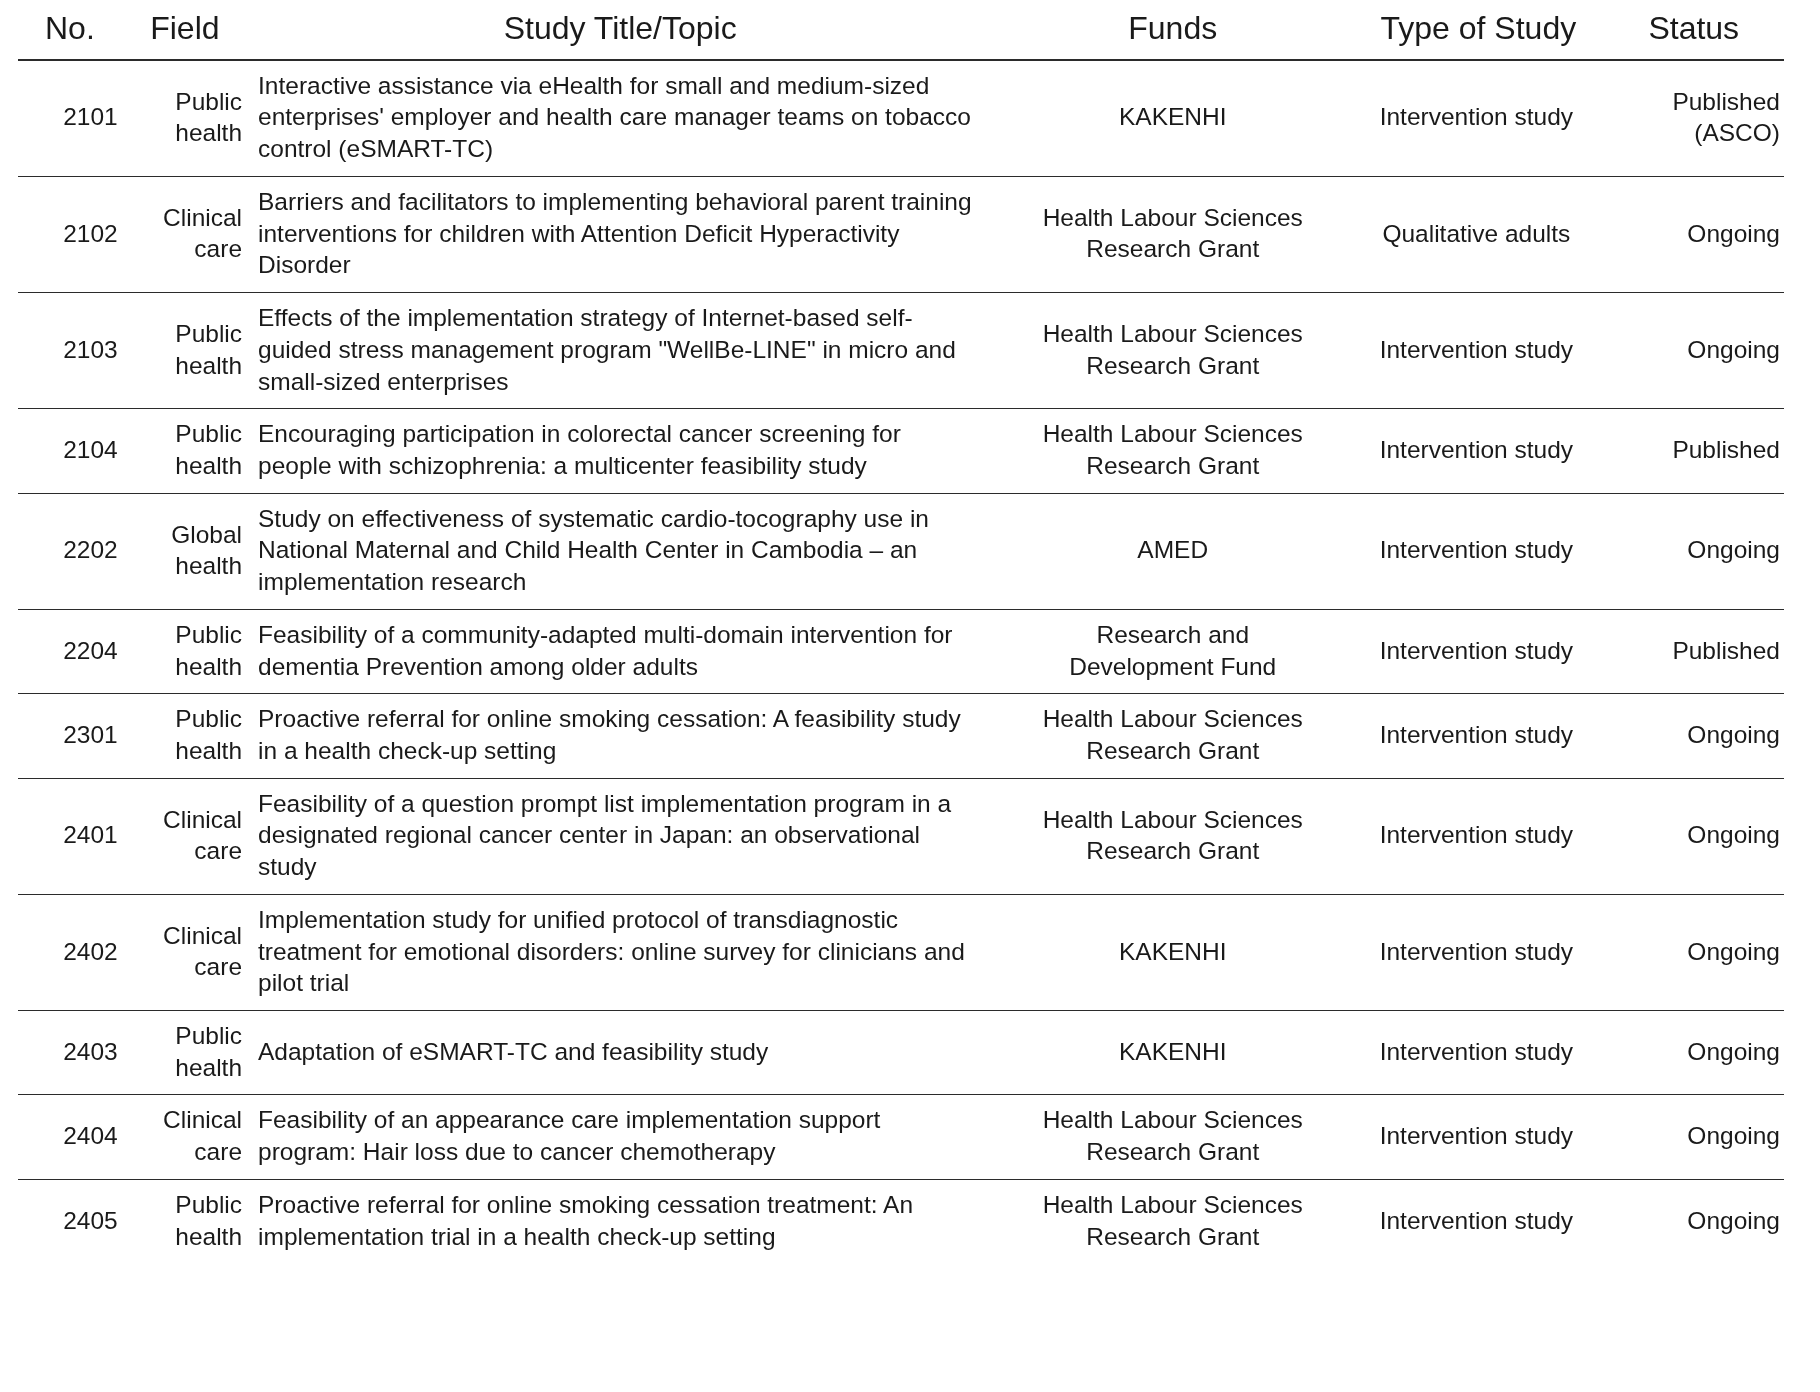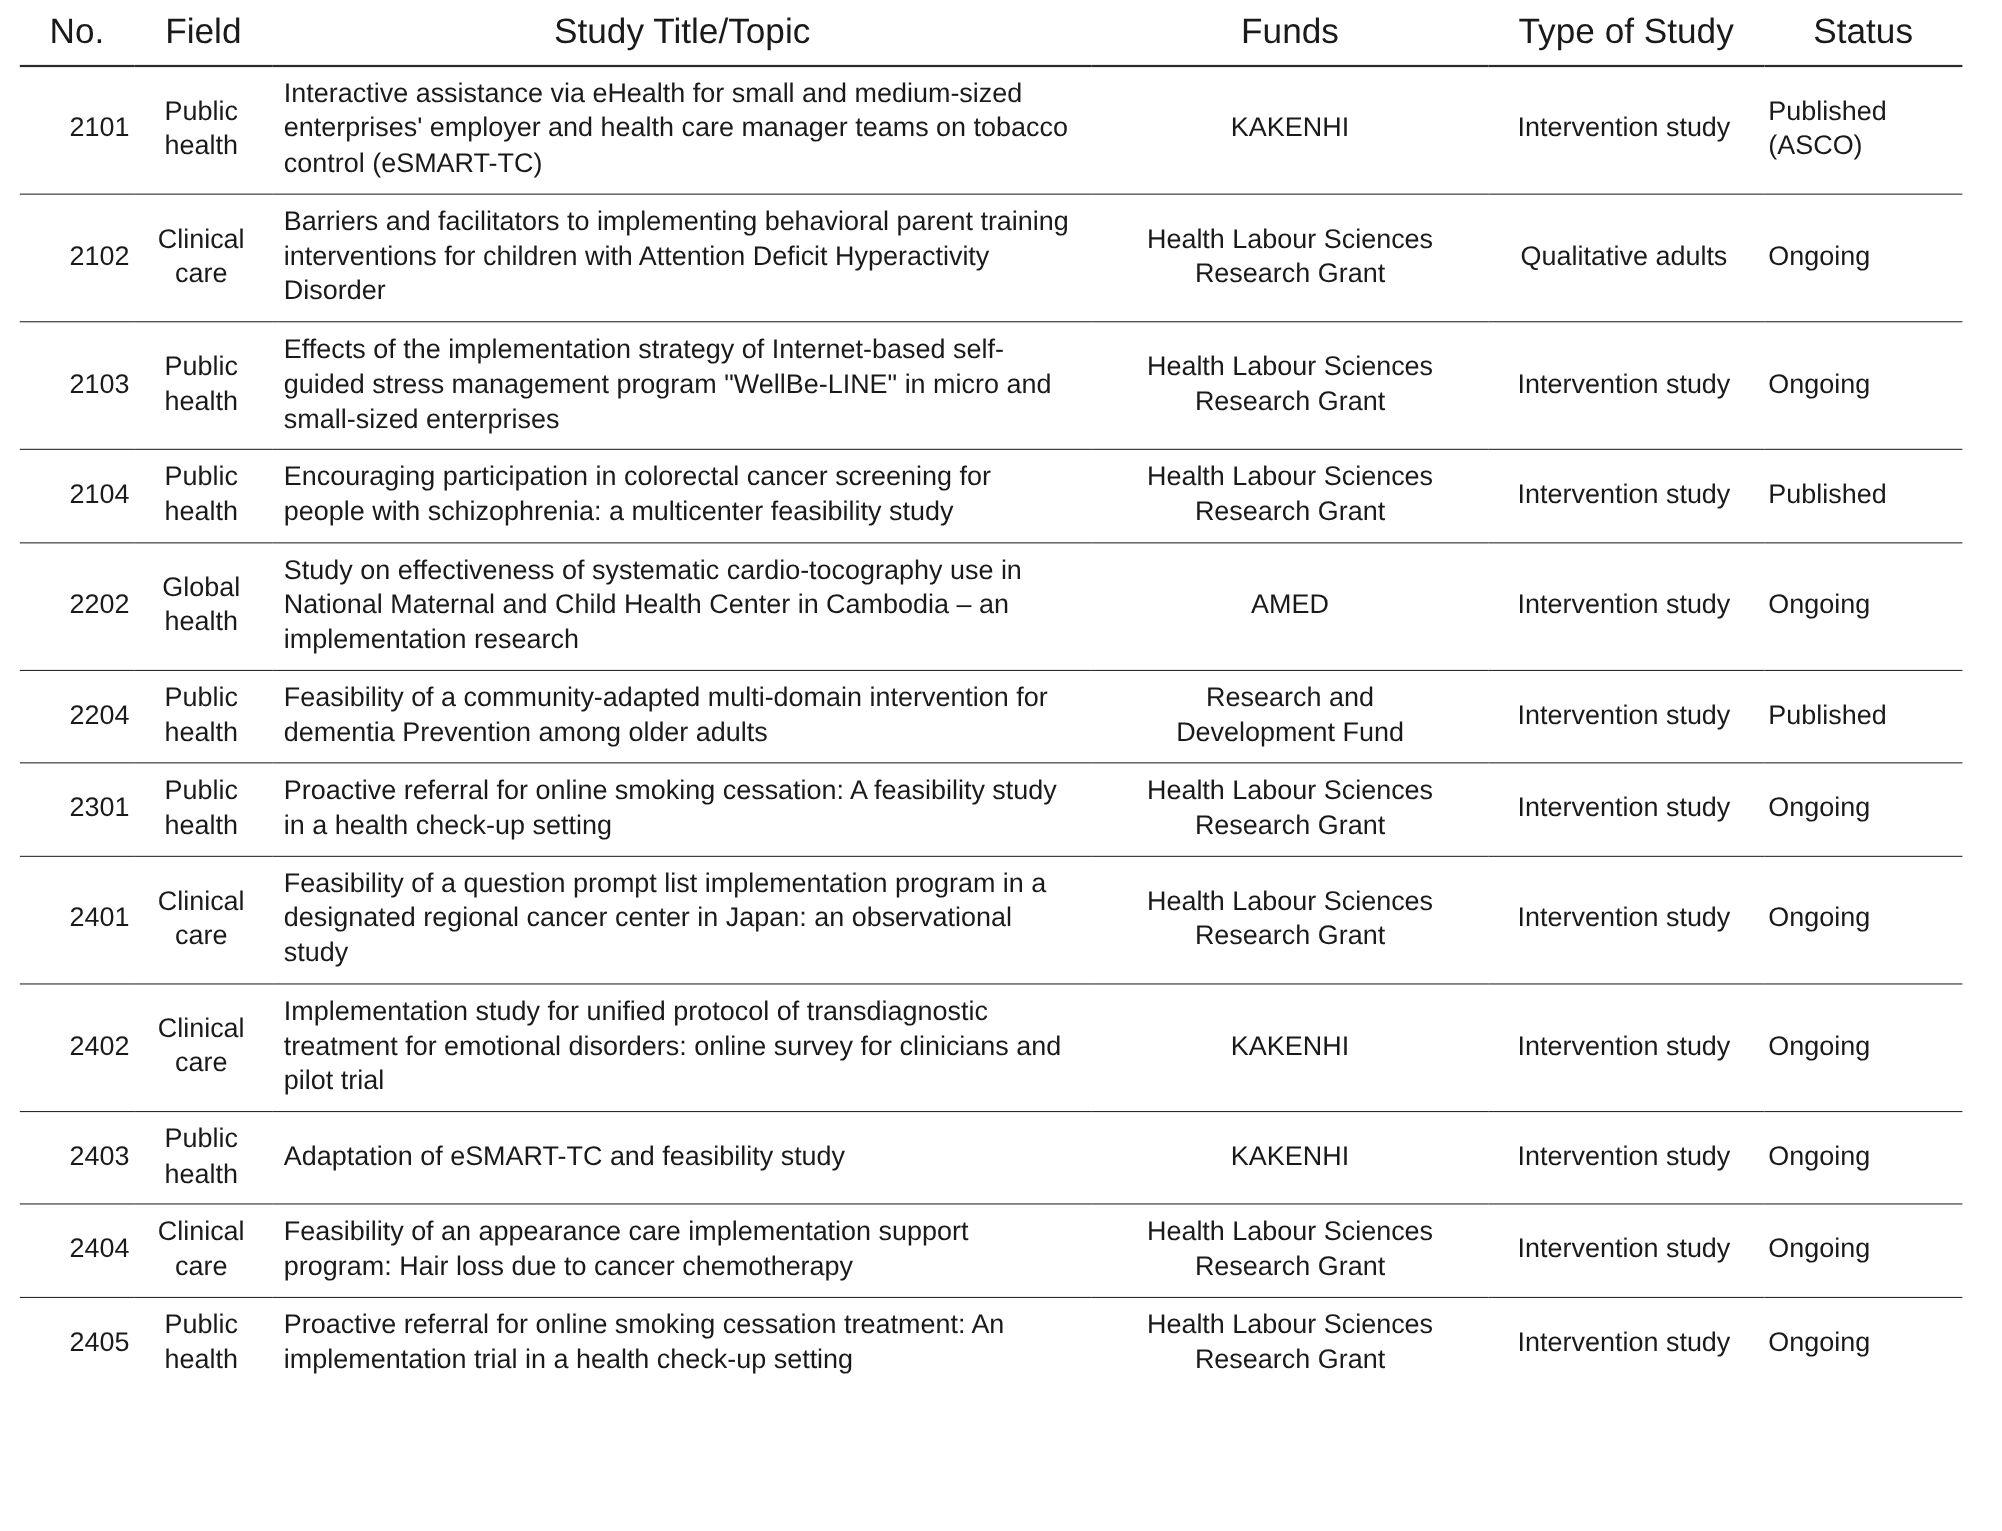--- a/index.html
+++ b/index.html
@@ -61,41 +61,41 @@
     padding: 9px 0 11px 0;
     vertical-align: middle;
     color: #1a1a1a;
   }
   td.cell-no {
     text-align: right;
     padding-left: 2px;
     padding-right: 4px;
   }
   td.cell-field {
-    text-align: center;
+    text-align: right;
     padding-left: 2px;
     padding-right: 6px;
   }
   td.cell-title {
     text-align: left;
     padding-left: 10px;
     padding-right: 14px;
   }
   td.cell-funds {
     text-align: center;
     padding-left: 10px;
     padding-right: 10px;
   }
   td.cell-type {
     text-align: center;
     padding-left: 4px;
     padding-right: 8px;
   }
   td.cell-status {
-    text-align: left;
+    text-align: right;
     padding-left: 4px;
     padding-right: 4px;
   }
   th.h-no, th.h-field, th.h-title, th.h-funds, th.h-type, th.h-status {
     text-align: center;
   }
 </style>
 </head>
 <body>
 

